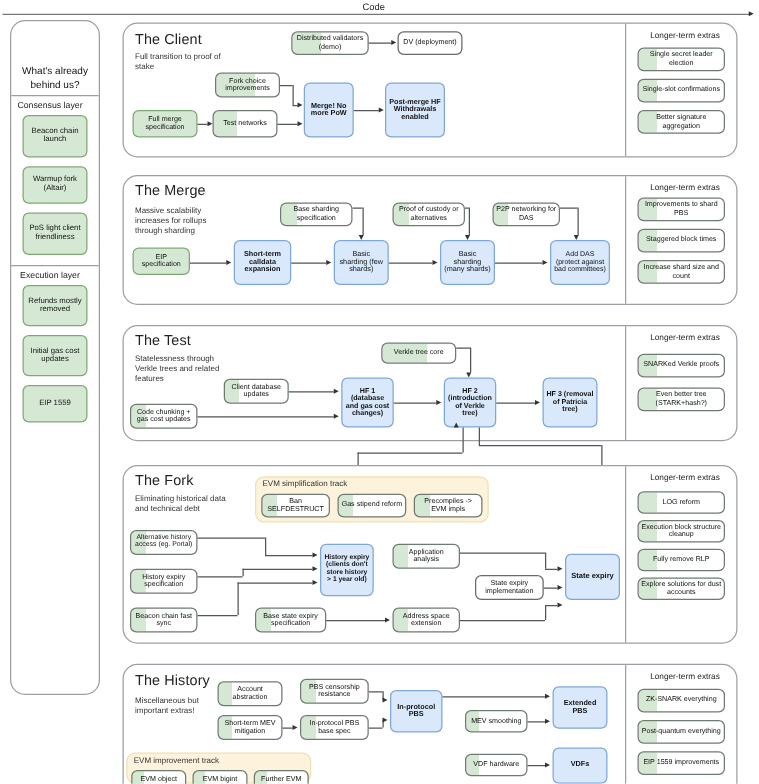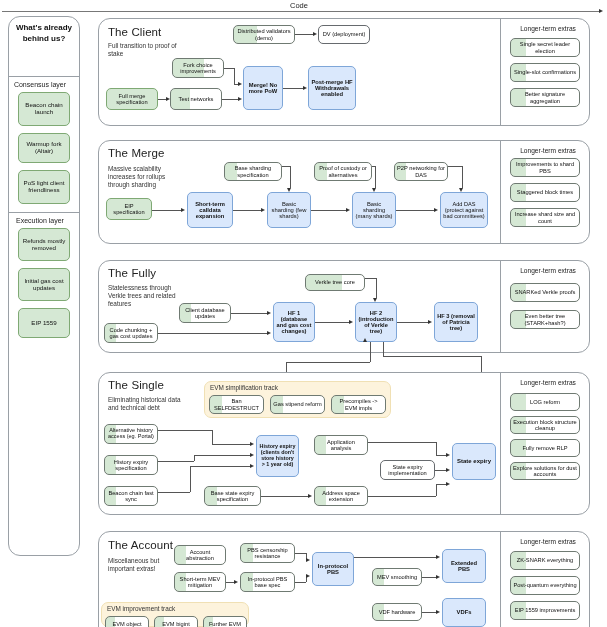--- a/index.html
+++ b/index.html
@@ -40,23 +40,23 @@
   .panel-sub{
     position:absolute;font-size:6.4px;color:#333;line-height:1.28;
   }
 
   
   .sidebar{
     position:absolute;left:8px;top:16px;width:72px;height:540px;
     border:1px solid #9aa0a6;border-radius:12px;background:#fff;box-sizing:border-box;
   }
   .sb-head{
-    position:absolute;left:8px;top:4px;width:72px;height:60px;
+    position:absolute;left:8px;top:33px;width:72px;height:60px;
     display:flex;align-items:center;justify-content:center;text-align:center;
-    font-size:8px;line-height:1.35;color:#111;box-sizing:border-box;font-weight:bold;
+    font-size:8px;line-height:1.35;color:#111;box-sizing:border-box;
   }
   .sb-div{position:absolute;left:9px;width:70px;height:1px;background:#9aa0a6;}
   .sb-label{position:absolute;left:0;width:80px;text-align:center;font-size:7px;color:#222;}
 
   
   .extras{
     position:absolute;box-sizing:border-box;
     border-left:1px solid #9aa0a6;
   }
   .extras-title{position:absolute;font-size:6.6px;color:#222;text-align:center;width:100px;}
@@ -234,21 +234,21 @@
       <span>Improvements to shard PBS</span>
     </div>
   <div class="node half25" style="left:510px;top:183px;width:70px;height:19px;font-size:5.7px;">
       <span>Staggered block times</span>
     </div>
   <div class="node half25" style="left:510px;top:208px;width:70px;height:19px;font-size:5.7px;">
       <span>Increase shard size and count</span>
     </div>
 
   <div class="panel" style="left:98px;top:260px;width:492px;height:93px;"></div>
-  <div class="panel-title" style="left:108px;top:267px;">The Fully</div>
+  <div class="panel-title" style="left:108px;top:267px;">The Test</div>
   <div class="panel-sub" style="left:108px;top:284px;width:68px;">Statelessness through Verkle trees and related features</div>
 
   <div class="node half60" style="left:305px;top:274px;width:60px;height:17px;font-size:5.7px;">
       <span>Verkle tree core</span>
     </div>
   <div class="node half25" style="left:179px;top:303px;width:52px;height:20px;font-size:5.7px;">
       <span>Client database updates</span>
     </div>
   <div class="node half25" style="left:104px;top:323px;width:54px;height:20px;font-size:5.7px;">
       <span>Code chunking + gas cost updates</span>
@@ -287,21 +287,21 @@
   <div class="extras" style="left:500px;top:261px;width:90px;height:91px;"></div>
   <div class="extras-title" style="left:498px;top:267px;">Longer-term extras</div>
   <div class="node half25" style="left:510px;top:283px;width:70px;height:19px;font-size:5.7px;">
       <span>SNARKed Verkle proofs</span>
     </div>
   <div class="node half25" style="left:510px;top:310px;width:70px;height:19px;font-size:5.7px;">
       <span>Even better tree (STARK+hash?)</span>
     </div>
 
   <div class="panel" style="left:98px;top:372px;width:492px;height:143px;"></div>
-  <div class="panel-title" style="left:108px;top:379px;">The Single</div>
+  <div class="panel-title" style="left:108px;top:379px;">The Fork</div>
   <div class="panel-sub" style="left:108px;top:396px;width:74px;">Eliminating historical data and technical debt</div>
 
   <div class="track" style="left:204px;top:381px;width:187px;height:37px;"></div>
   <div class="track-title" style="left:210px;top:384px;">EVM simplification track</div>
   <div class="node half25" style="left:209px;top:395px;width:55px;height:19px;font-size:5.7px;">
       <span>Ban SELFDESTRUCT</span>
     </div>
   <div class="node half25" style="left:270px;top:395px;width:55px;height:19px;font-size:5.7px;">
       <span>Gas stipend reform</span>
     </div>
@@ -372,21 +372,21 @@
       <span>Execution block structure cleanup</span>
     </div>
   <div class="node half25" style="left:510px;top:439px;width:70px;height:18px;font-size:5.7px;">
       <span>Fully remove RLP</span>
     </div>
   <div class="node half25" style="left:510px;top:462px;width:70px;height:18px;font-size:5.7px;">
       <span>Explore solutions for dust accounts</span>
     </div>
 
   <div class="panel" style="left:98px;top:531px;width:492px;height:110px;"></div>
-  <div class="panel-title" style="left:108px;top:539px;">The Account</div>
+  <div class="panel-title" style="left:108px;top:539px;">The History</div>
   <div class="panel-sub" style="left:108px;top:557px;width:74px;">Miscellaneous but important extras!</div>
 
   <div class="node half25" style="left:174px;top:545px;width:52px;height:20px;font-size:5.7px;">
       <span>Account abstraction</span>
     </div>
   <div class="node half25" style="left:240px;top:543px;width:55px;height:20px;font-size:5.7px;">
       <span>PBS censorship resistance</span>
     </div>
   <div class="node half25" style="left:174px;top:572px;width:52px;height:20px;font-size:5.7px;">
       <span>Short-term MEV mitigation</span>

